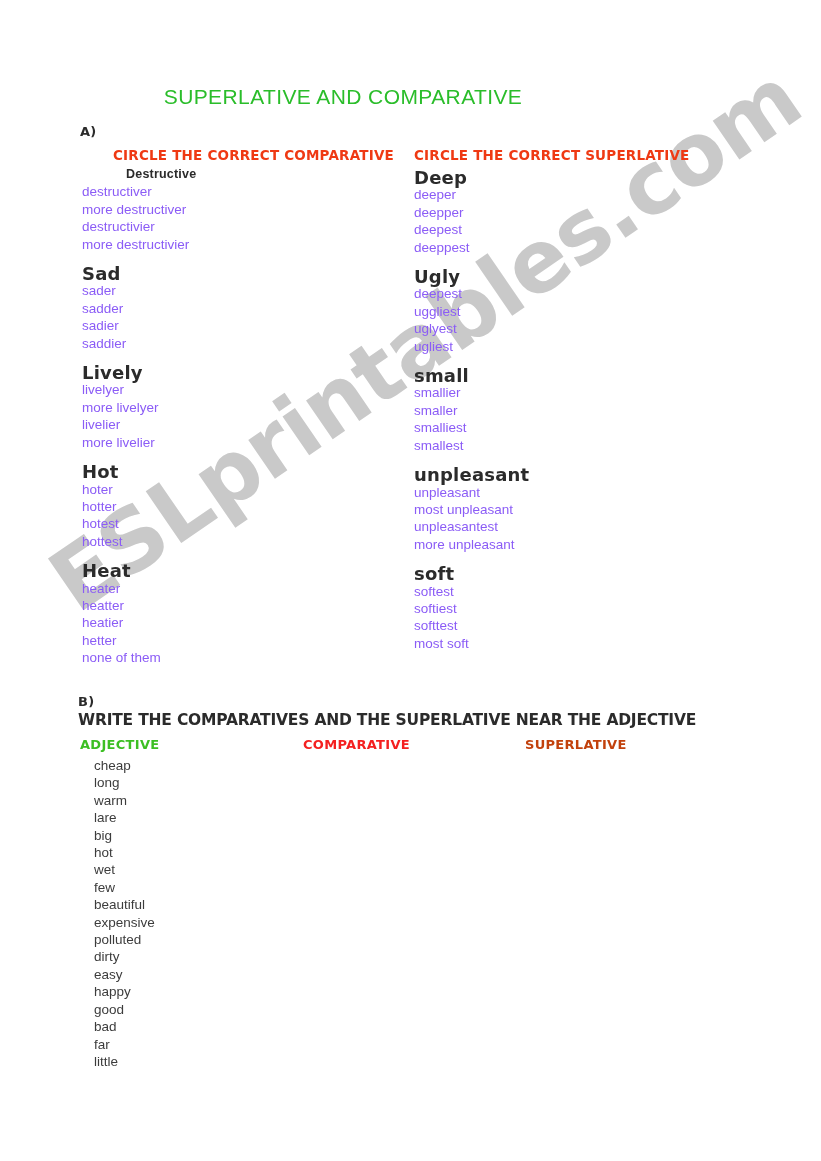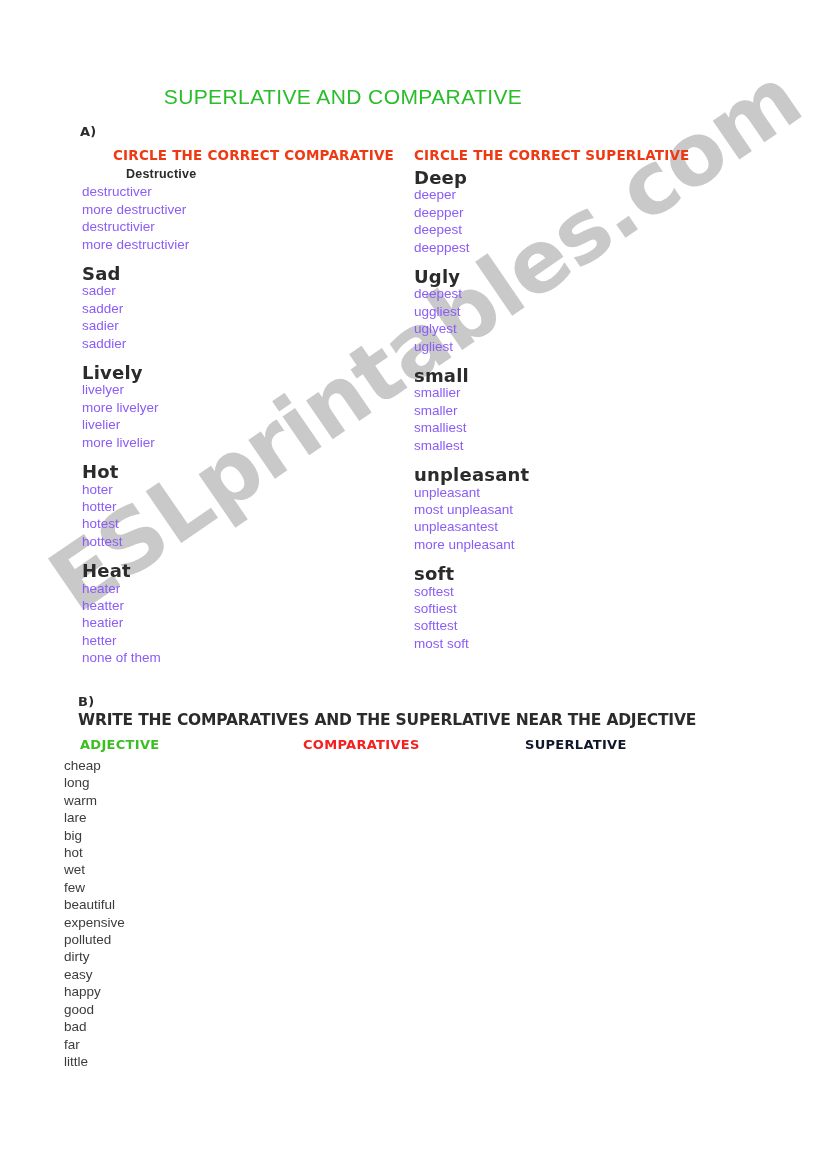--- a/index.html
+++ b/index.html
@@ -108,21 +108,21 @@
   .col-head {
     position: absolute;
     font-family: "DejaVu Sans", sans-serif;
     font-weight: bold;
     font-size: 13px;
     letter-spacing: 0.3px;
     white-space: nowrap;
   }
   #head-adjective   { color: #3cbf23; }
   #head-comparative { color: #f42020; }
-  #head-superlative { color: #0f172a; }
+  #head-superlative { color: #c2410c; }
 
   #adjective-list .adj-item {
     color: #3c3c3c;
     font-family: "Liberation Sans", sans-serif;
     font-size: 13.5px;
     line-height: 17.4px;
   }
 </style>
 </head>
 <body>
@@ -215,25 +215,25 @@
         <div class="option">most soft</div>
       </div>
     </div>
 
   <div class="layer section-letter" style="left:78px; top:694px;">B)</div>
 
   <div class="layer" id="b-instruction" style="left:78px; top:711px;">WRITE THE COMPARATIVES AND THE SUPERLATIVE NEAR THE ADJECTIVE</div>
 
   <div class="layer" style="left:0; top:737px; width:680px; height:20px;">
     <span class="col-head" id="head-adjective" style="left:80px;">ADJECTIVE</span>
-    <span class="col-head" id="head-comparative" style="left:303px;">COMPARATIVES</span>
+    <span class="col-head" id="head-comparative" style="left:303px;">COMPARATIVE</span>
     <span class="col-head" id="head-superlative" style="left:525px;">SUPERLATIVE</span>
   </div>
 
-  <div class="layer" id="adjective-list" style="left:64px; top:757px; width:200px;">
+  <div class="layer" id="adjective-list" style="left:94px; top:757px; width:200px;">
       <div class="adj-item">cheap</div>
       <div class="adj-item">long</div>
       <div class="adj-item">warm</div>
       <div class="adj-item">lare</div>
       <div class="adj-item">big</div>
       <div class="adj-item">hot</div>
       <div class="adj-item">wet</div>
       <div class="adj-item">few</div>
       <div class="adj-item">beautiful</div>
       <div class="adj-item">expensive</div>

